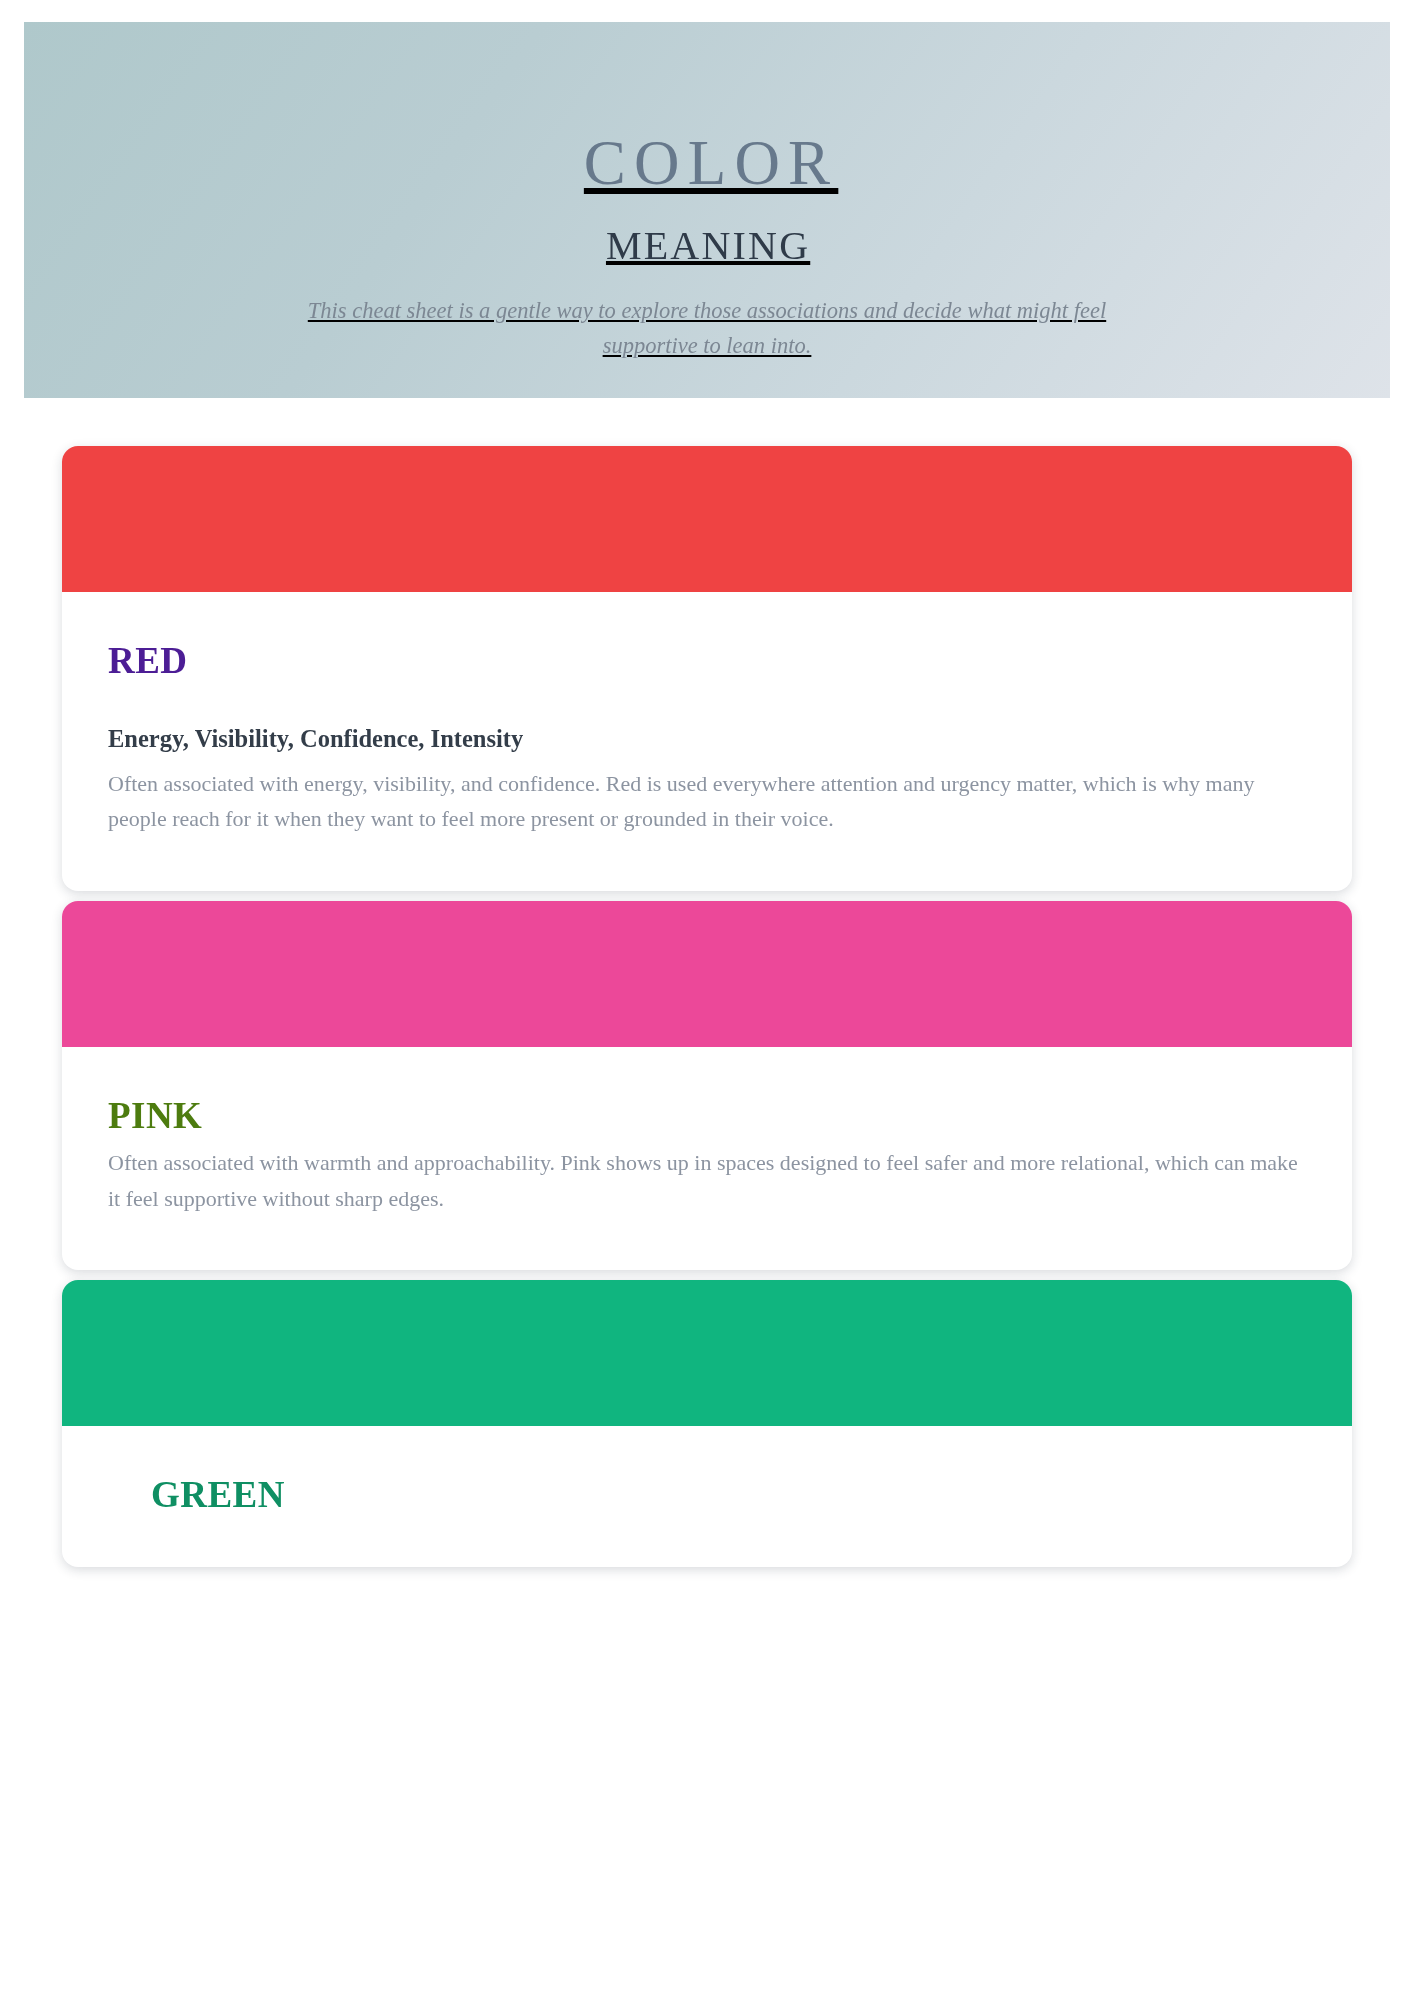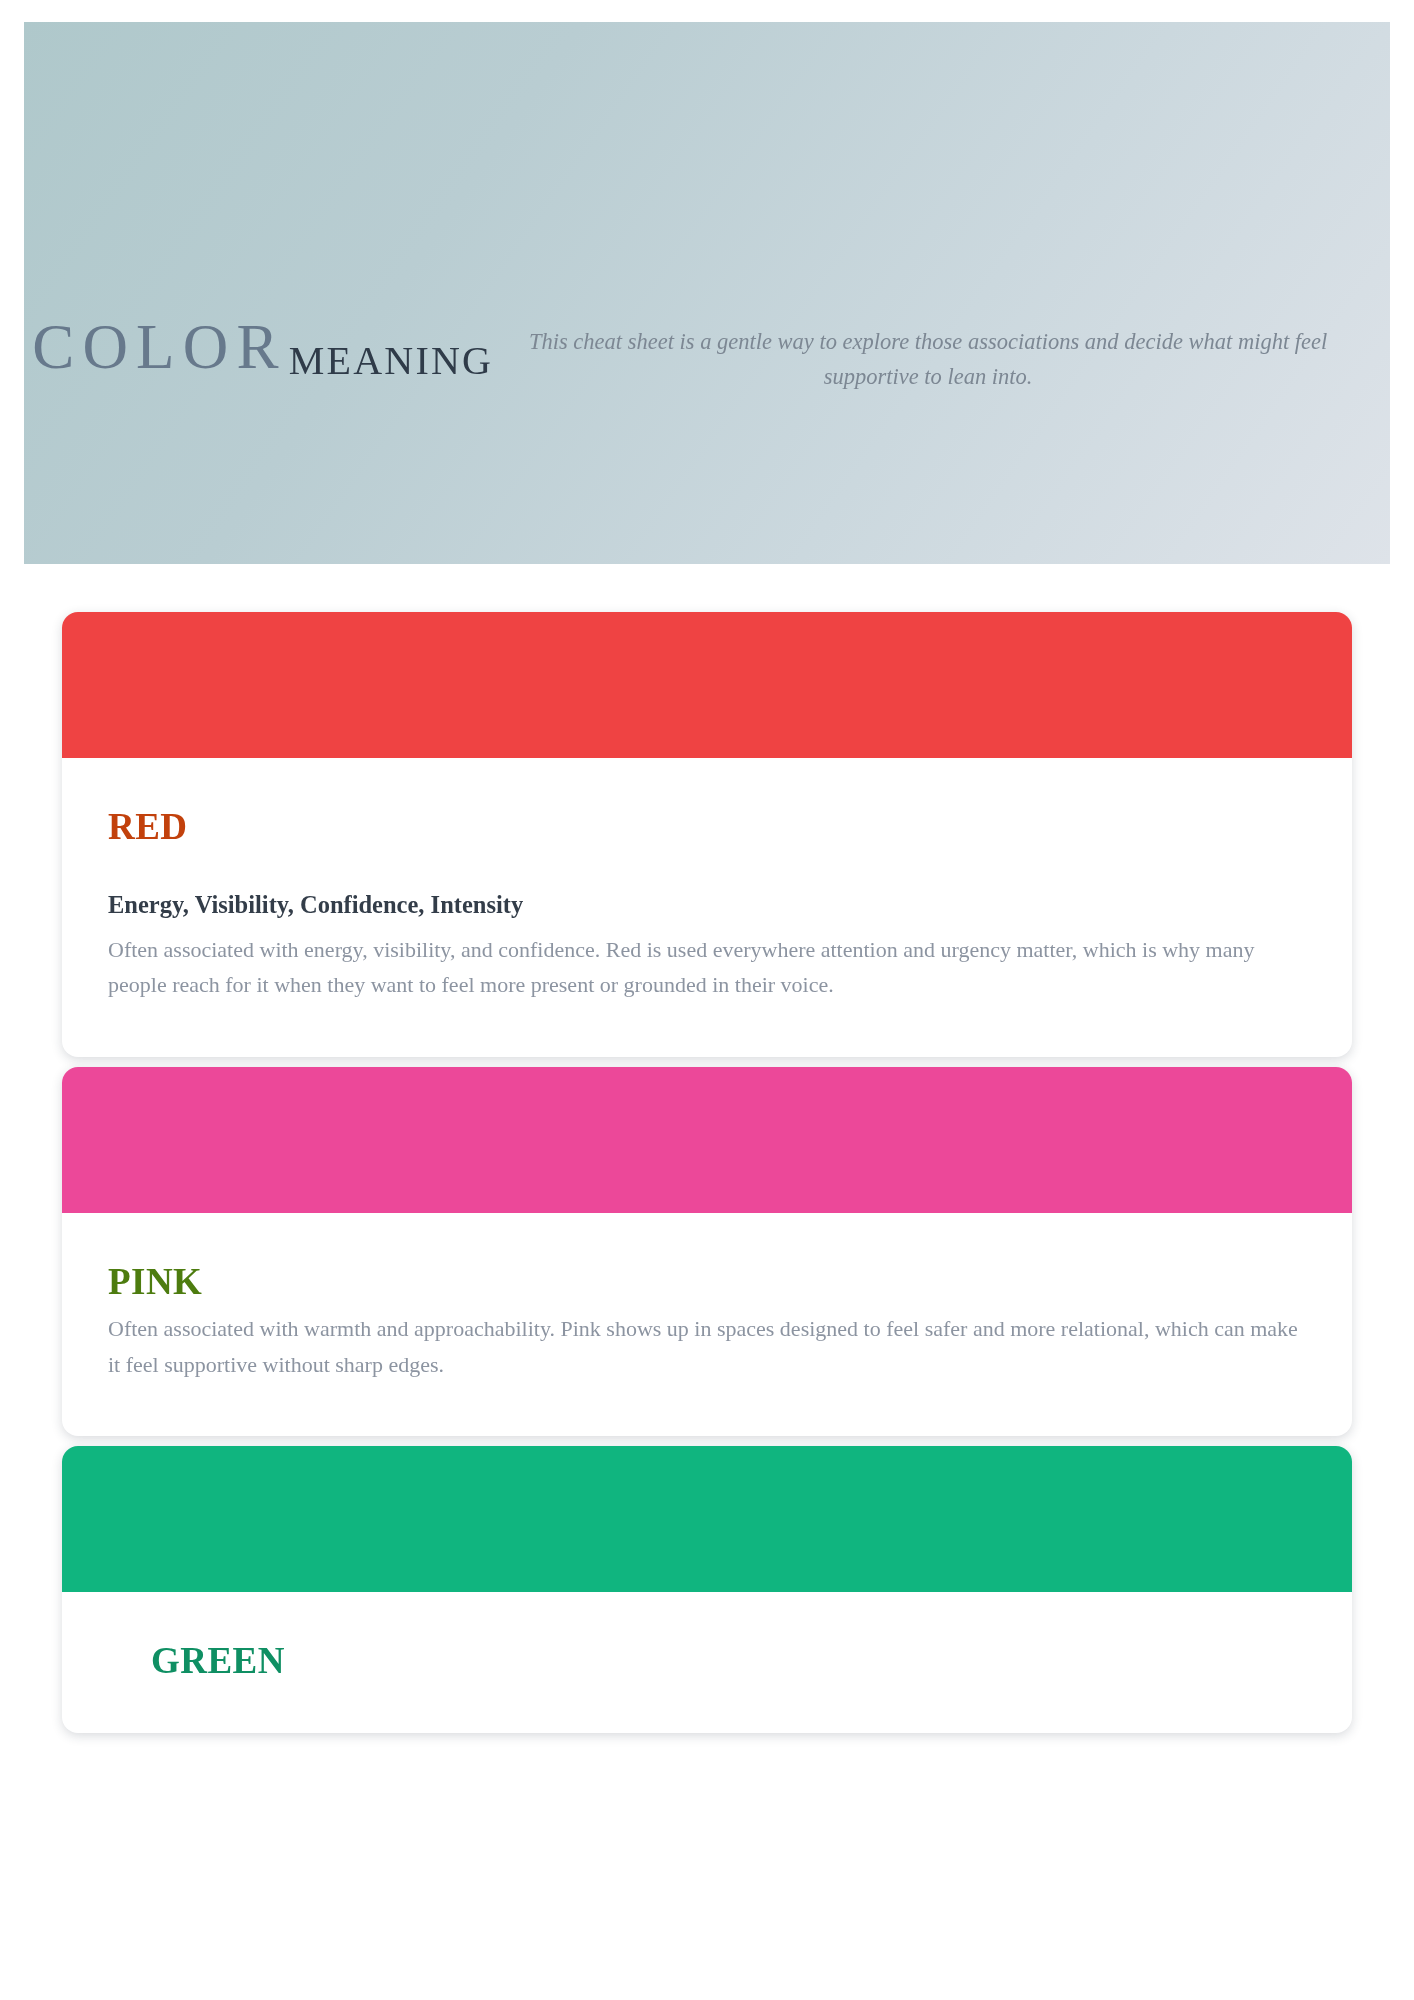--- a/index.html
+++ b/index.html
@@ -19,27 +19,28 @@
     width: 1414px;
     min-height: 2000px;
     background: #ffffff;
     position: relative;
     overflow: hidden;
   }
 
   
   .hero {
     margin: 22px 24px 0 24px;
-    height: 542px;
+    height: 376px;
     background: linear-gradient(125deg, #afc8cb 0%, #b9cdd2 32%, #cbd8de 66%, #dee3e9 100%);
     display: flex;
-    flex-direction: row;
+    flex-direction: column;
     align-items: center;
     padding-top: 108px;
     position: relative;
+    text-decoration: underline;
   }
 
   .hero-title {
     font-family: "Liberation Serif", "DejaVu Serif", serif;
     font-size: 63px;
     line-height: 1.05;
     letter-spacing: 0.13em;
     color: #67798c;
     font-weight: 400;
     text-indent: 0.13em;
@@ -126,21 +127,21 @@
     <h1 class="hero-title">COLOR</h1>
     <h2 class="hero-subtitle">MEANING</h2>
     <p class="hero-tagline">This cheat sheet is a gentle way to explore those associations and decide what might feel supportive to lean into.</p>
   </header>
 
   <main class="cards">
 
     <section class="card">
       <div class="swatch" style="background: rgb(239, 67, 67);"></div>
       <div class="card-body">
-        <h3 class="card-name" style="color: #c2410c;">RED</h3>
+        <h3 class="card-name" style="color: #4c1d95;">RED</h3>
         <p class="card-keywords">Energy, Visibility, Confidence, Intensity</p>
         <p class="card-desc">Often associated with energy, visibility, and confidence. Red is used everywhere attention and urgency matter, which is why many people reach for it when they want to feel more present or grounded in their voice.</p>
       </div>
     </section>
 
     <section class="card">
       <div class="swatch" style="background: rgb(236, 72, 153);"></div>
       <div class="card-body">
         <h3 class="card-name" style="color: #4d7c0f;">PINK</h3>
         <p class="card-desc">Often associated with warmth and approachability. Pink shows up in spaces designed to feel safer and more relational, which can make it feel supportive without sharp edges.</p>

